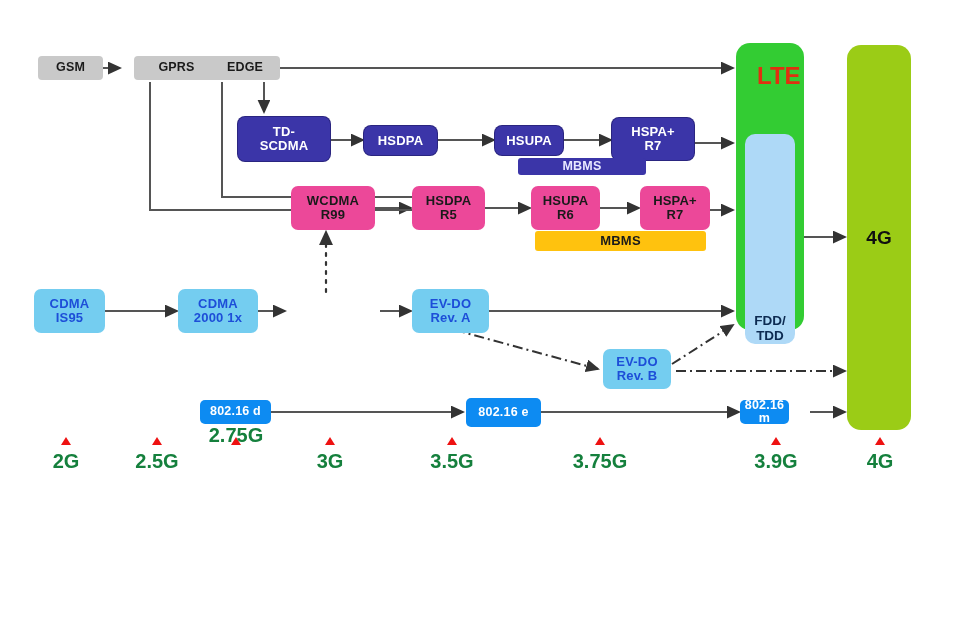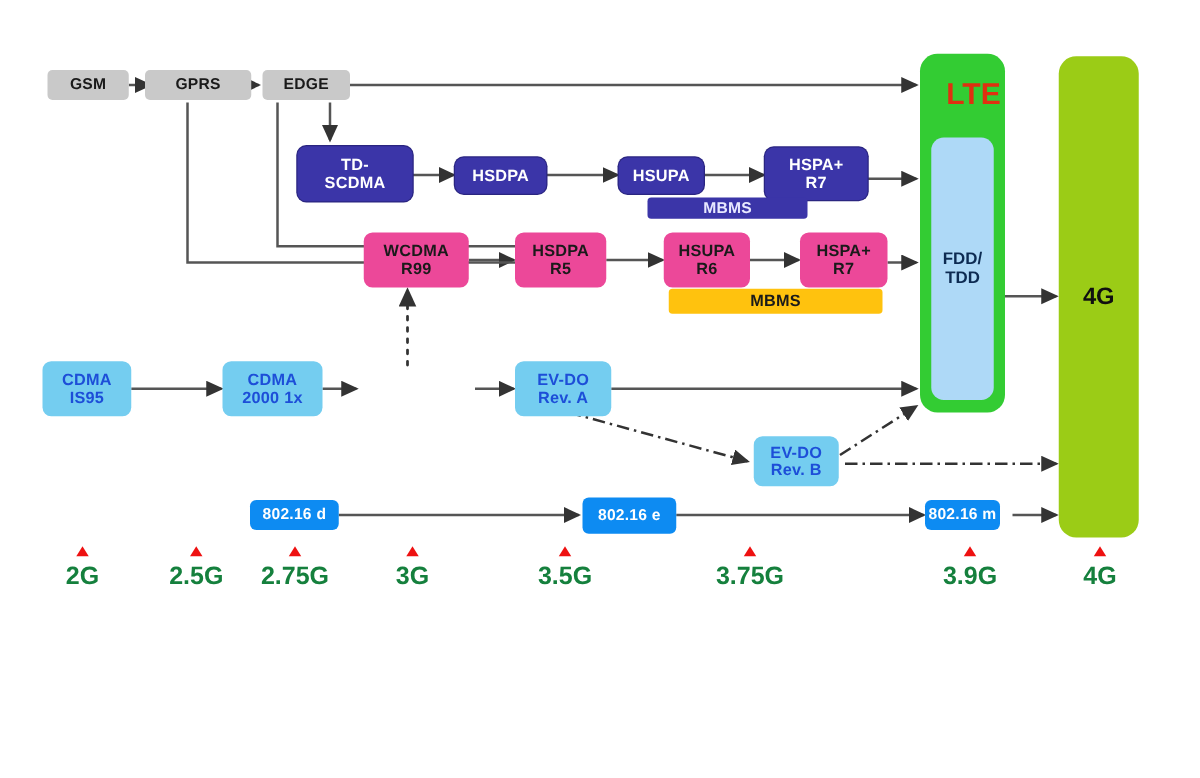--- a/index.html
+++ b/index.html
@@ -10,21 +10,21 @@
   .gray{background:#c9c9c9;color:#1a1a1a;border-radius:4px;font-size:12.5px;}
   .navy{background:#3b35a8;color:#ffffff;border-radius:7px;font-size:13px;box-shadow:0 0 0 1px #2a2580;}
   .navybar{background:#3b35a8;color:#e8e8ff;border-radius:3px;font-size:12.5px;}
   .yellow{background:#ec4899;color:#1a1a1a;border-radius:7px;font-size:13px;}
   .yellowbar{background:#ffc20e;color:#1a1a1a;border-radius:3px;font-size:13px;}
   .skyblue{background:#74cdf0;color:#1d4ed8;border-radius:7px;font-size:13px;}
   .brightblue{background:#0d8bf2;color:#ffffff;border-radius:5px;font-size:12.5px;}
   .lte-outer{background:#33cc33;border-radius:14px;}
   .lte-label{position:absolute;color:#e03010;font-weight:bold;font-size:24px;}
   .fdd-inner{background:#aed9f7;border-radius:10px;color:#0d2b52;font-weight:bold;font-size:13.5px;
-             display:flex;align-items:center;justify-content:center;text-align:center;line-height:1.1;position:absolute;}
+             display:flex;align-items:center;justify-content:flex-end;text-align:center;line-height:1.1;position:absolute;margin-top:24px;}
   .fourg{background:#9bcc16;border-radius:14px;color:#101010;font-weight:bold;font-size:19px;
          display:flex;align-items:center;justify-content:center;position:absolute;}
   .tl-label{position:absolute;font-size:20px;font-weight:bold;color:#15803d;text-align:center;}
   .tri{position:absolute;width:0;height:0;border-left:5px solid transparent;border-right:5px solid transparent;
        border-bottom:8px solid #ee1111;}
   svg.lines{position:absolute;left:0;top:0;width:960px;height:622px;pointer-events:none;}
 </style>
 </head>
 <body>
 
@@ -81,21 +81,21 @@
     <g stroke="#333333" stroke-width="2" fill="none" stroke-dasharray="10,4,2,4">
       <line x1="455" y1="330" x2="598" y2="369" marker-end="url(#ar)"></line>
       <line x1="672" y1="364" x2="733" y2="325" marker-end="url(#ar)"></line>
       <line x1="676" y1="371" x2="845" y2="371" marker-end="url(#ar)"></line>
     </g>
   </svg>
 
   <div class="node gray" style="left:38px;top:56px;width:65px;height:24px;text-align:center;">
     <span>GSM</span>
   </div>
-  <div class="node gray" style="left:116px;top:56px;width:85px;height:24px;">
+  <div class="node gray" style="left:134px;top:56px;width:85px;height:24px;">
     <span>GPRS</span>
   </div>
   <div class="node gray" style="left:210px;top:56px;width:70px;height:24px;">
     <span>EDGE</span>
   </div>
 
   <div class="node navy" style="left:238px;top:117px;width:92px;height:44px;flex-direction:column;">
     <span>TD-</span>
     <span>SCDMA</span>
   </div>
@@ -149,21 +149,21 @@
     <span>EV-DO</span>
     <span>Rev. B</span>
   </div>
 
   <div class="node brightblue" style="left:200px;top:400px;width:71px;height:24px;">
     <span>802.16 d</span>
   </div>
   <div class="node brightblue" style="left:466px;top:398px;width:75px;height:29px;">
     <span>802.16 e</span>
   </div>
-  <div class="node brightblue" style="left:740px;top:400px;width:60px;height:24px;">
+  <div class="node brightblue" style="left:740px;top:400px;width:49px;height:24px;">
     <span>802.16 m</span>
   </div>
 
   <div class="node lte-outer" style="left:736px;top:43px;width:68px;height:287px;"></div>
   <div class="lte-label" style="left:757px;top:62px;">LTE</div>
   <div class="fdd-inner" style="left:745px;top:110px;width:50px;height:210px;flex-direction:column;">
     <span>FDD/</span>
     <span>TDD</span>
   </div>
 
@@ -176,21 +176,21 @@
     <div class="tri" style="left:152px;top:437px;"></div>
     <div class="tri" style="left:231px;top:437px;"></div>
     <div class="tri" style="left:325px;top:437px;"></div>
     <div class="tri" style="left:447px;top:437px;"></div>
     <div class="tri" style="left:595px;top:437px;"></div>
     <div class="tri" style="left:771px;top:437px;"></div>
     <div class="tri" style="left:875px;top:437px;"></div>
 
     <div class="tl-label" style="left:26px;top:450px;width:80px;">2G</div>
     <div class="tl-label" style="left:117px;top:450px;width:80px;">2.5G</div>
-    <div class="tl-label" style="left:196px;top:450px;width:80px;">2.75G</div>
+    <div class="tl-label" style="left:196px;top:424px;width:80px;">2.75G</div>
     <div class="tl-label" style="left:290px;top:450px;width:80px;">3G</div>
     <div class="tl-label" style="left:412px;top:450px;width:80px;">3.5G</div>
     <div class="tl-label" style="left:560px;top:450px;width:80px;">3.75G</div>
     <div class="tl-label" style="left:736px;top:450px;width:80px;">3.9G</div>
     <div class="tl-label" style="left:840px;top:450px;width:80px;">4G</div>
   </div>
 
 </div>
 
 </body></html>

